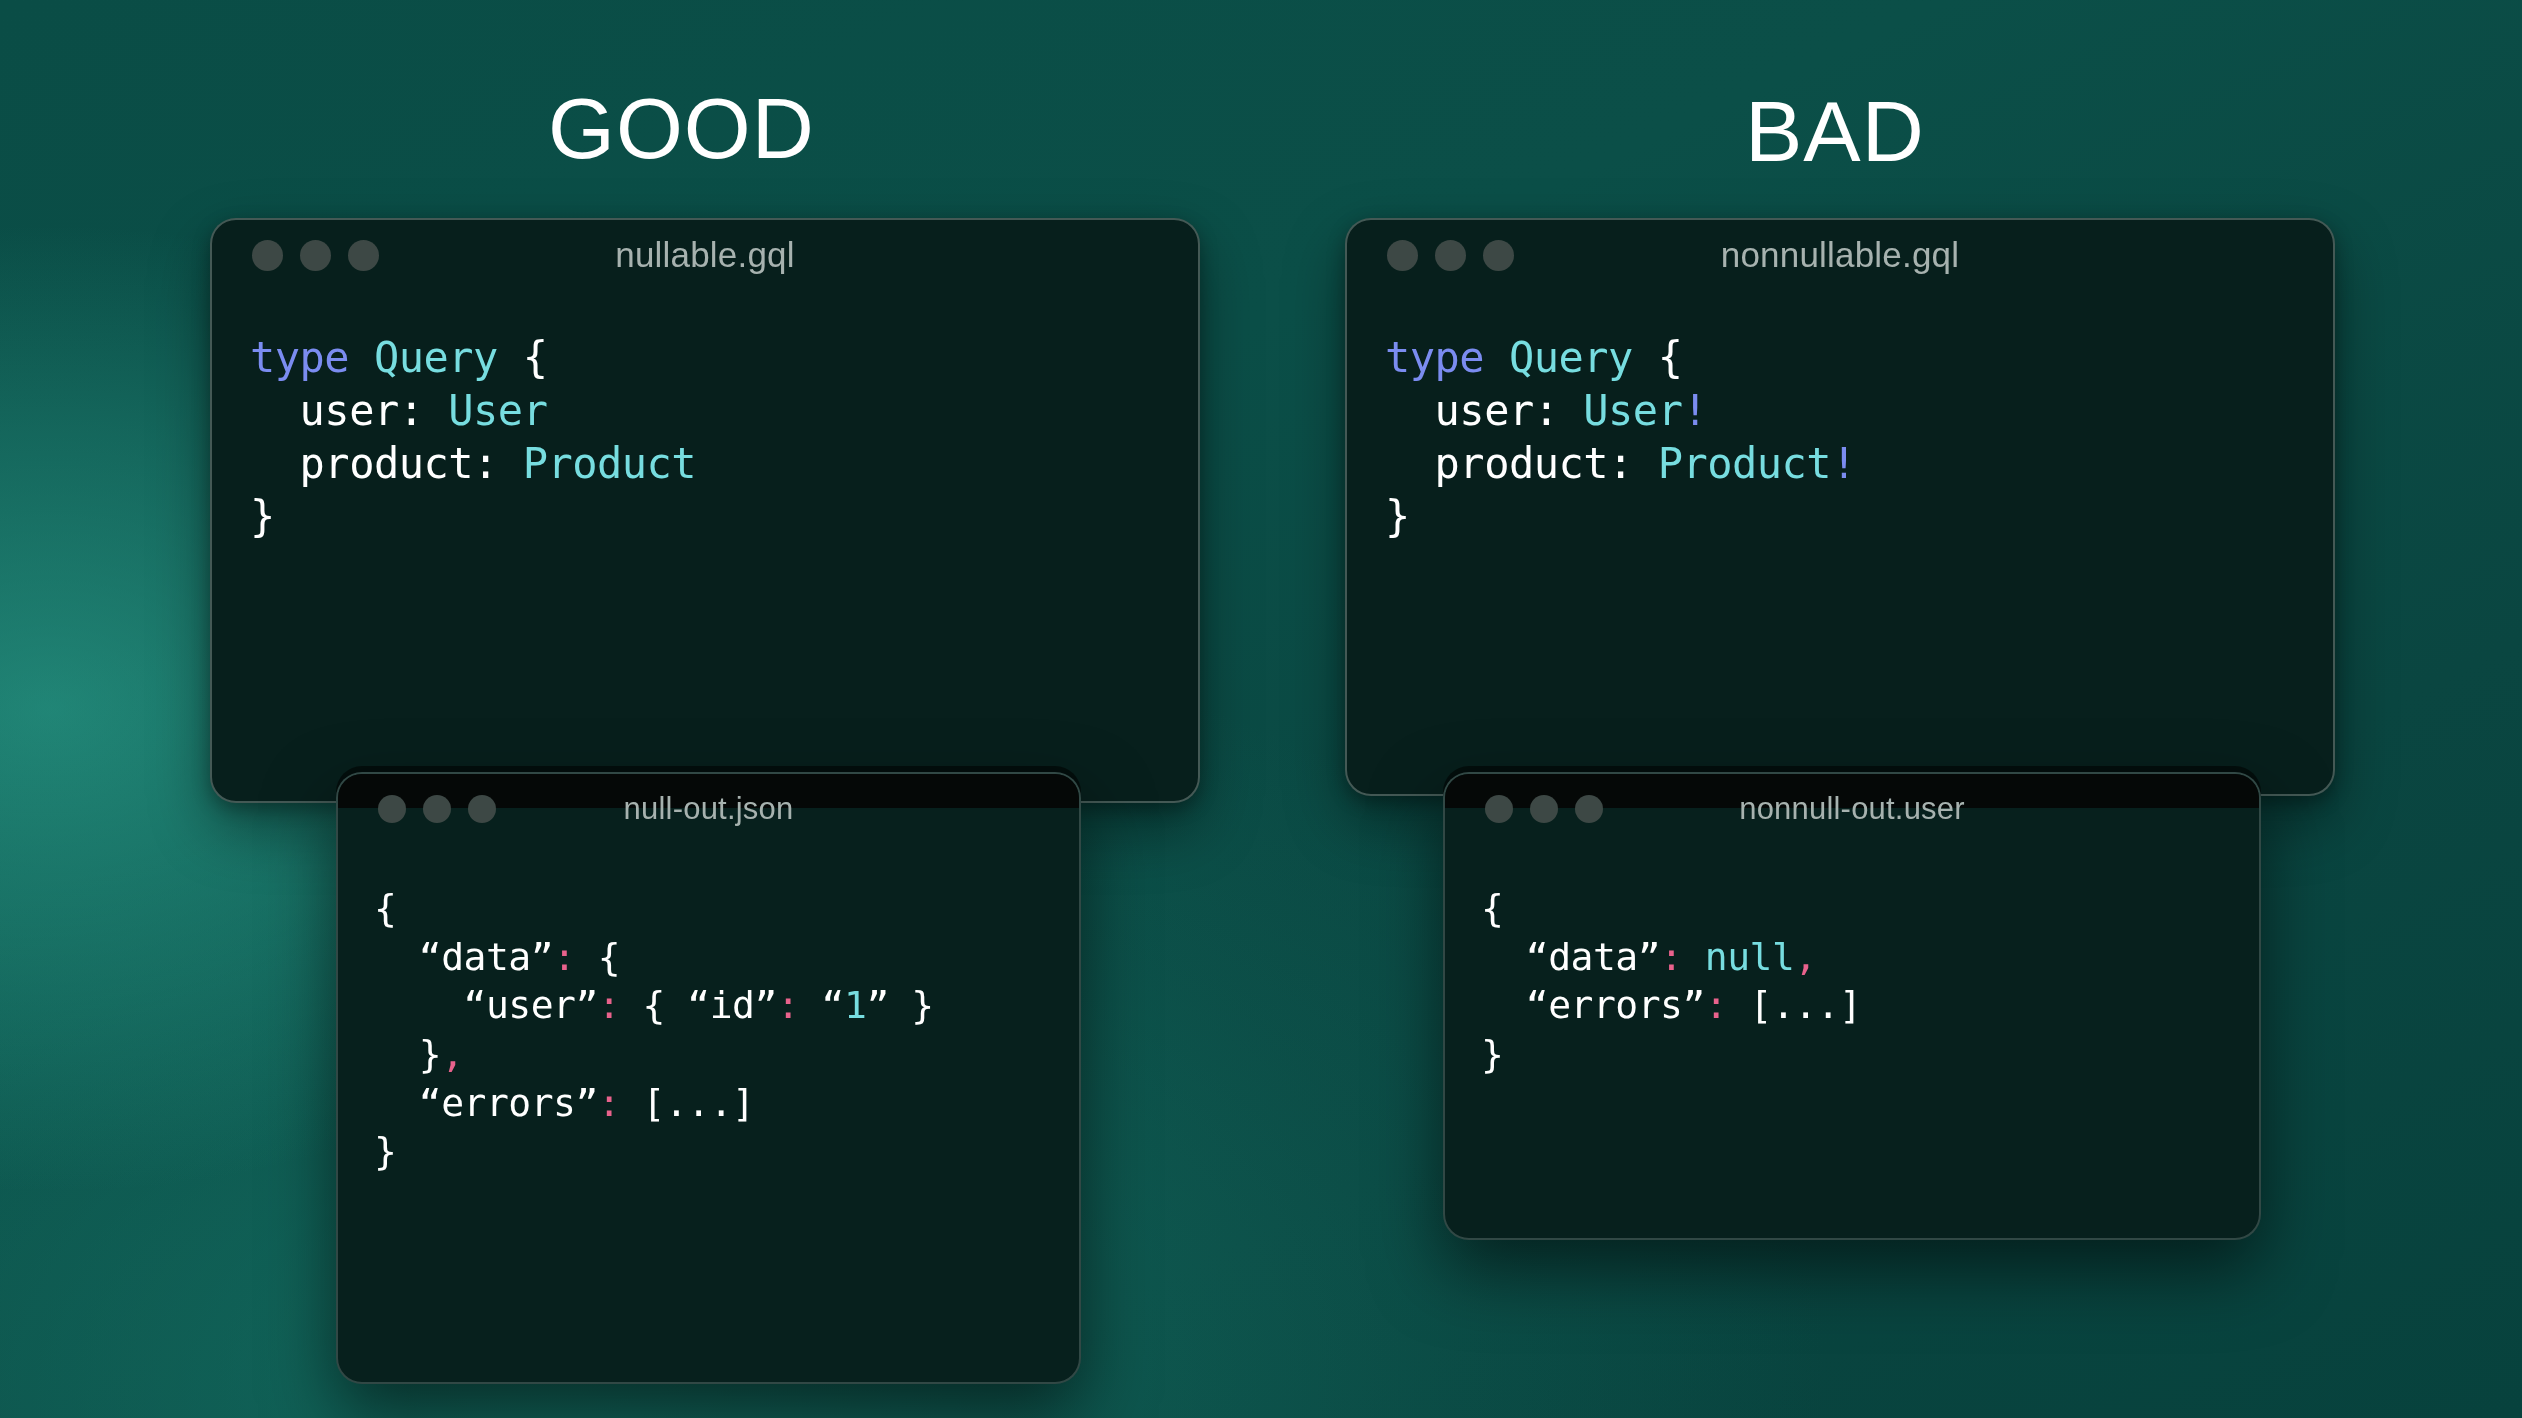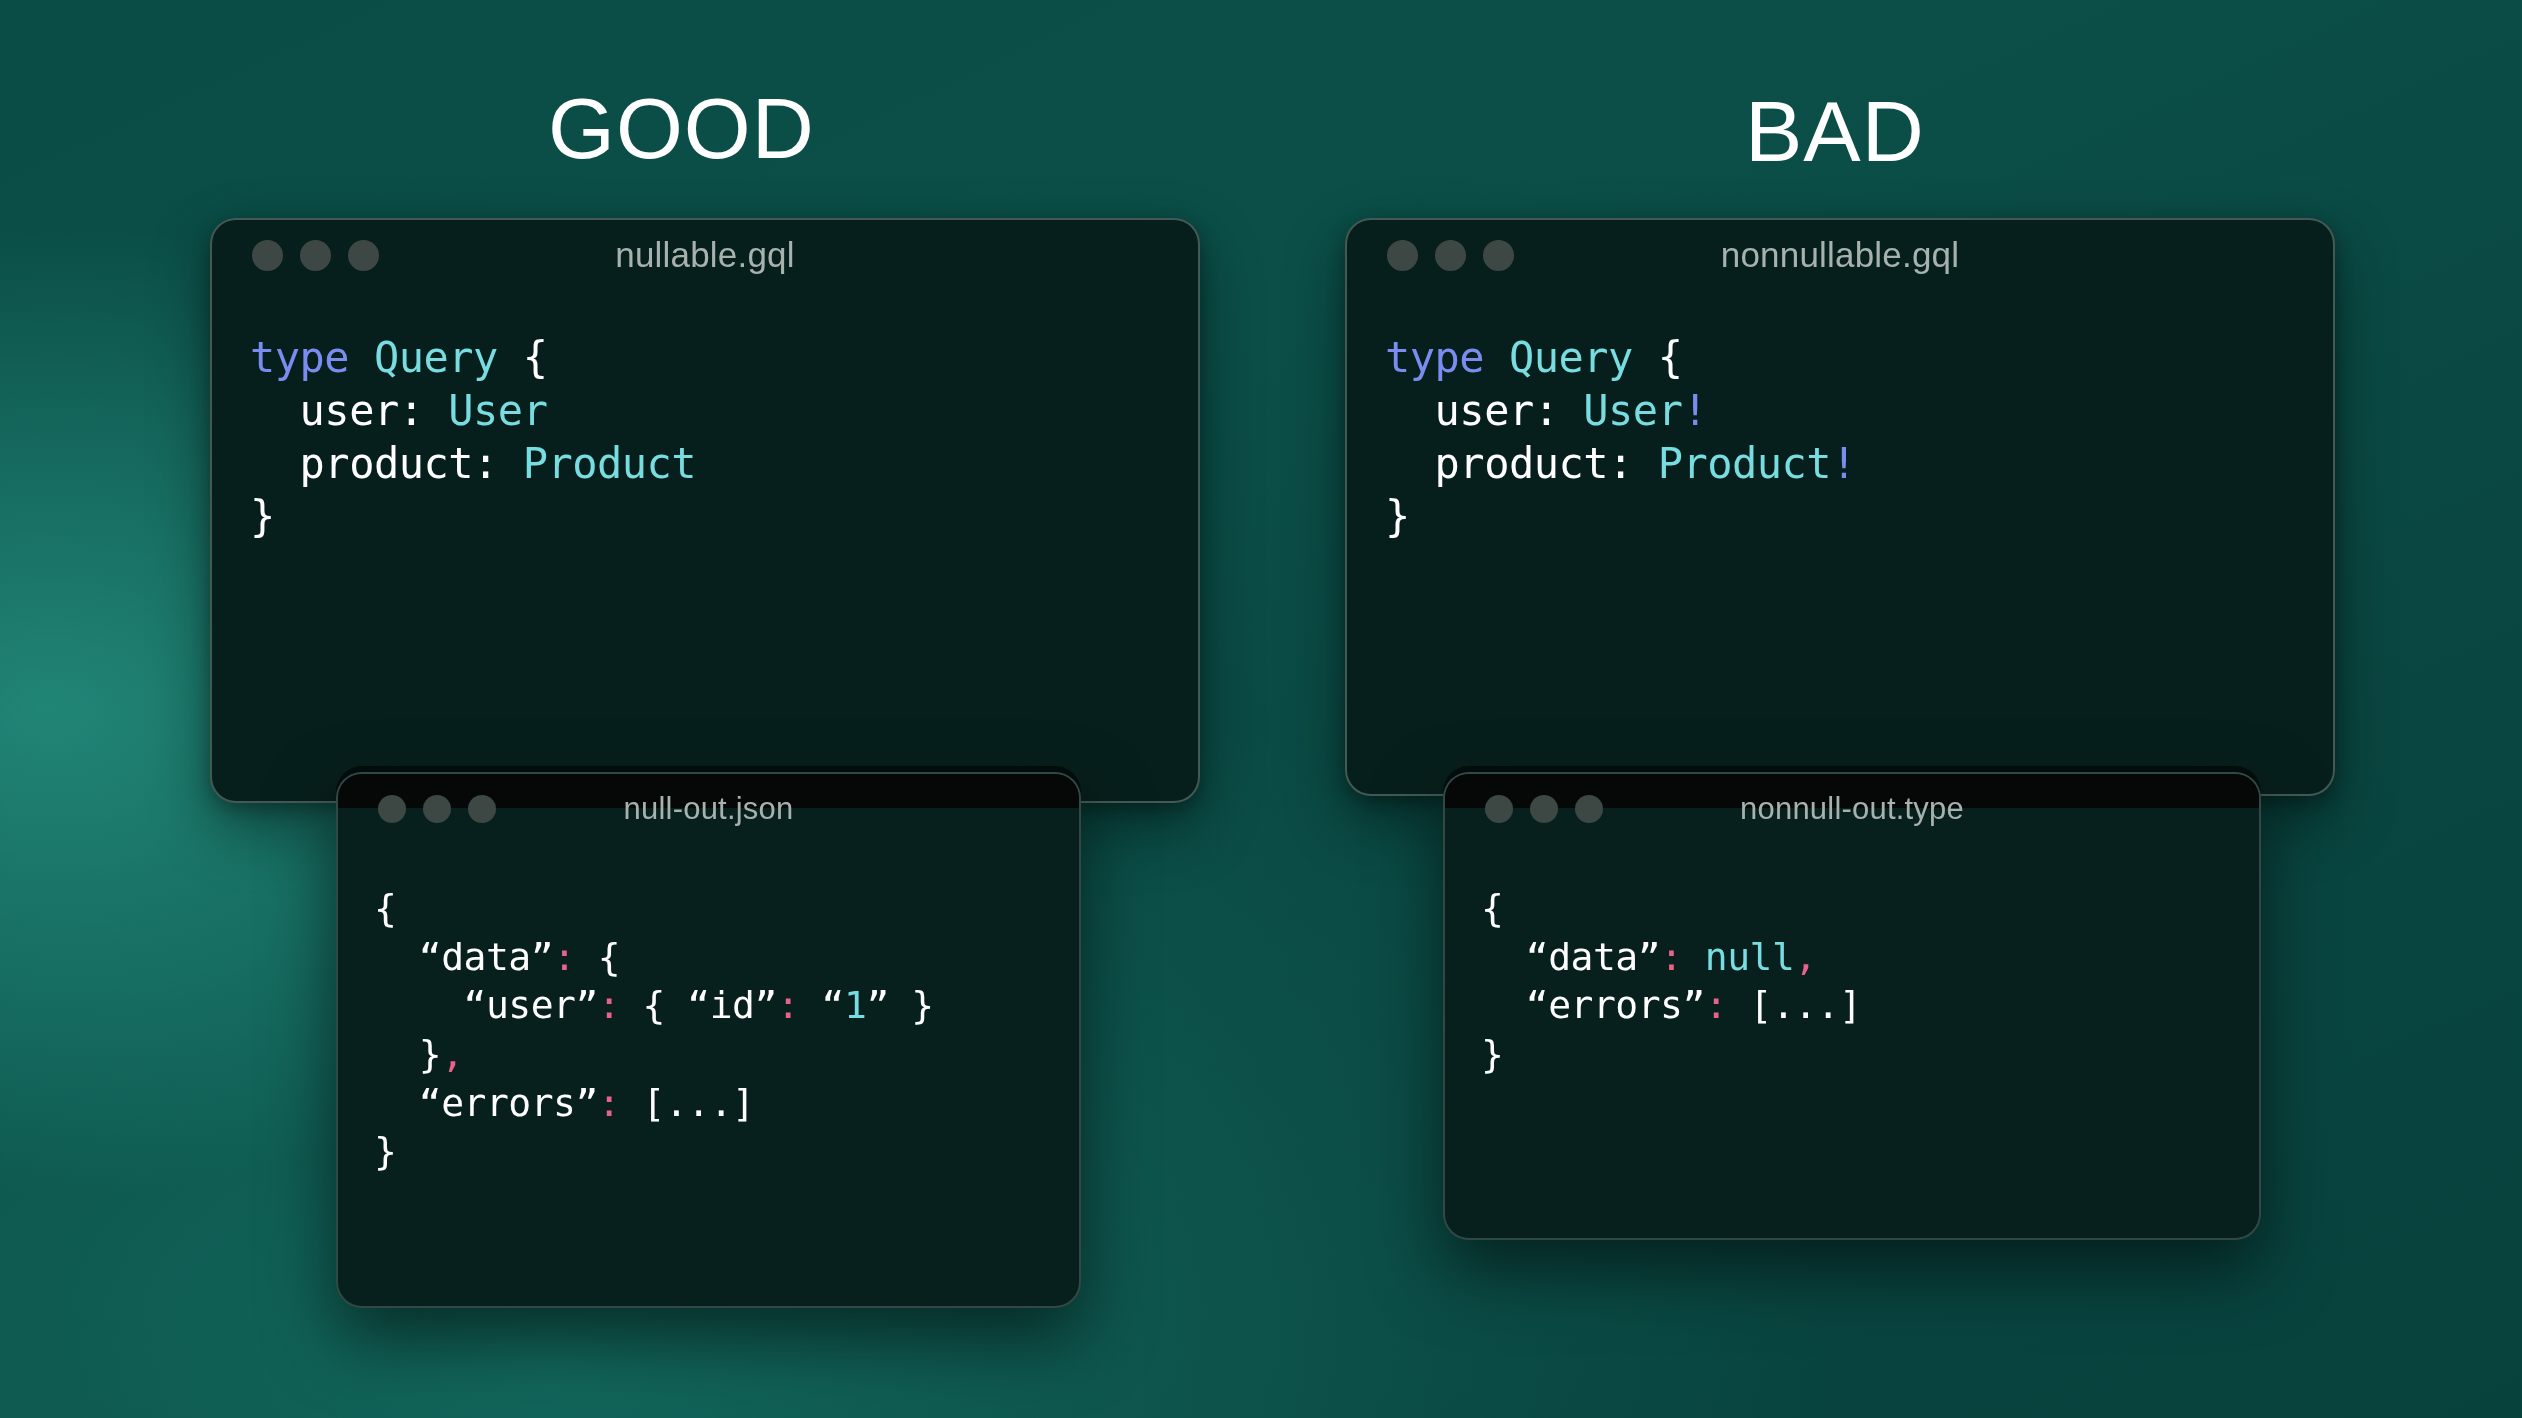--- a/index.html
+++ b/index.html
@@ -101,21 +101,21 @@
   .tok-punct { color: #ffffff; }
   .tok-bang  { color: #7b8cf0; }
   .tok-colon { color: #e8628c; }
   .tok-comma { color: #e8628c; }
   .tok-str   { color: #ffffff; }
   .tok-val   { color: #77dde0; }
   .tok-null  { color: #77dde0; margin-top: 45px; }
 
   
   #win-good-schema { left: 210px; top: 218px;  width: 990px; height: 585px; }
-  #win-good-json   { left: 336px; top: 772px;  width: 745px; height: 536px; }
+  #win-good-json   { left: 336px; top: 772px;  width: 745px; height: 612px; }
   #win-bad-schema  { left: 1345px; top: 218px; width: 990px; height: 578px; }
   #win-bad-json    { left: 1443px; top: 772px; width: 818px; height: 468px; }
 </style>
 </head>
 <body>
 
 <div id="stage">
 
   <div class="heading" id="heading-good">GOOD</div>
   <div class="heading" id="heading-bad">BAD</div>
@@ -158,18 +158,18 @@
   </div>
 
   <div class="win front" id="win-bad-json">
     <div class="win-top-shade"></div>
     <div class="titlebar">
       <div class="dots">
         <span class="dot"></span>
         <span class="dot"></span>
         <span class="dot"></span>
       </div>
-      <div class="win-title">nonnull-out.type</div>
+      <div class="win-title">nonnull-out.user</div>
     </div>
     <div class="code json"><div><span class="tok-punct">{</span></div><div><span class="tok-str">  “data”</span><span class="tok-colon">:</span><span class="tok-punct"> </span><span class="tok-null">null</span><span class="tok-comma">,</span></div><div><span class="tok-str">  “errors”</span><span class="tok-colon">:</span><span class="tok-punct"> [...]</span></div><div><span class="tok-punct">}</span></div></div>
   </div>
 
 </div>
 
 </body></html>

